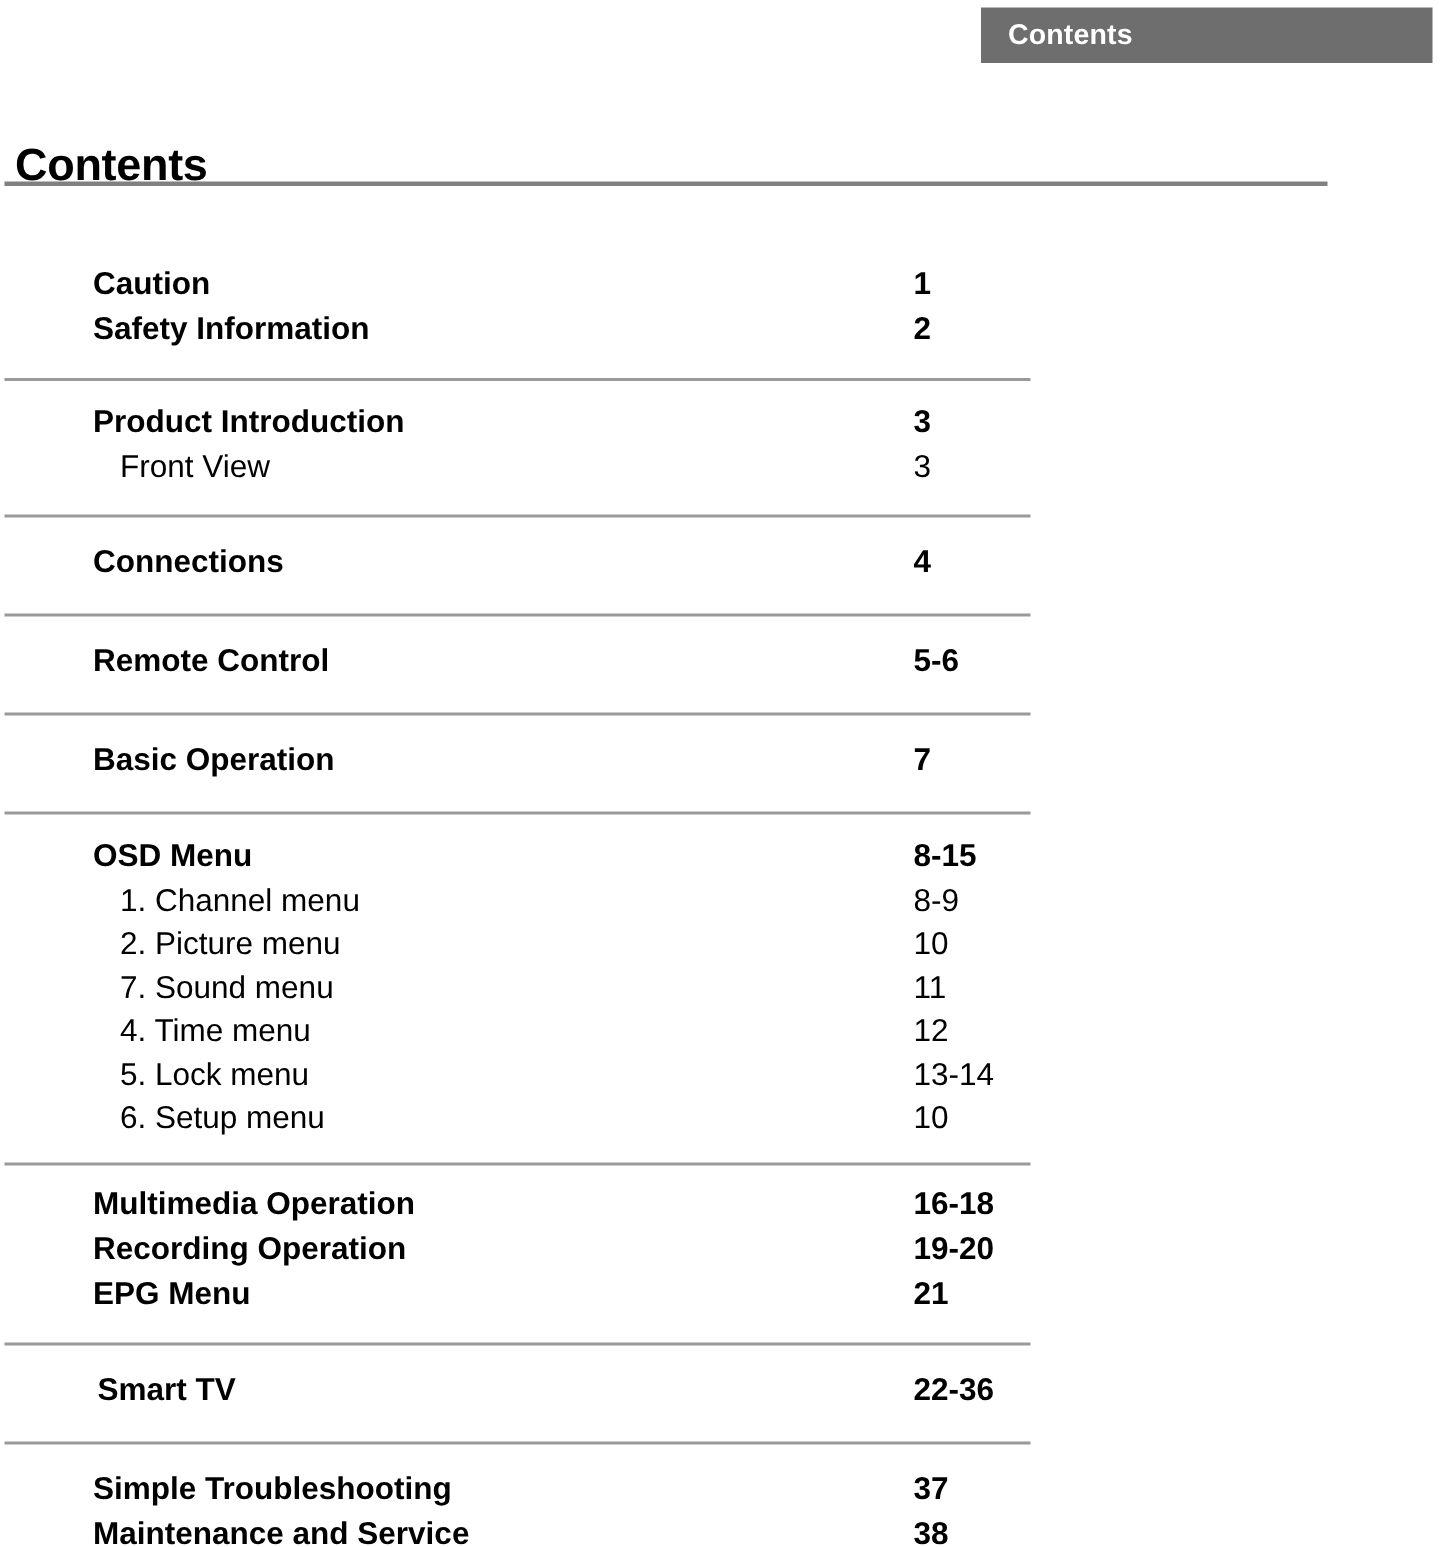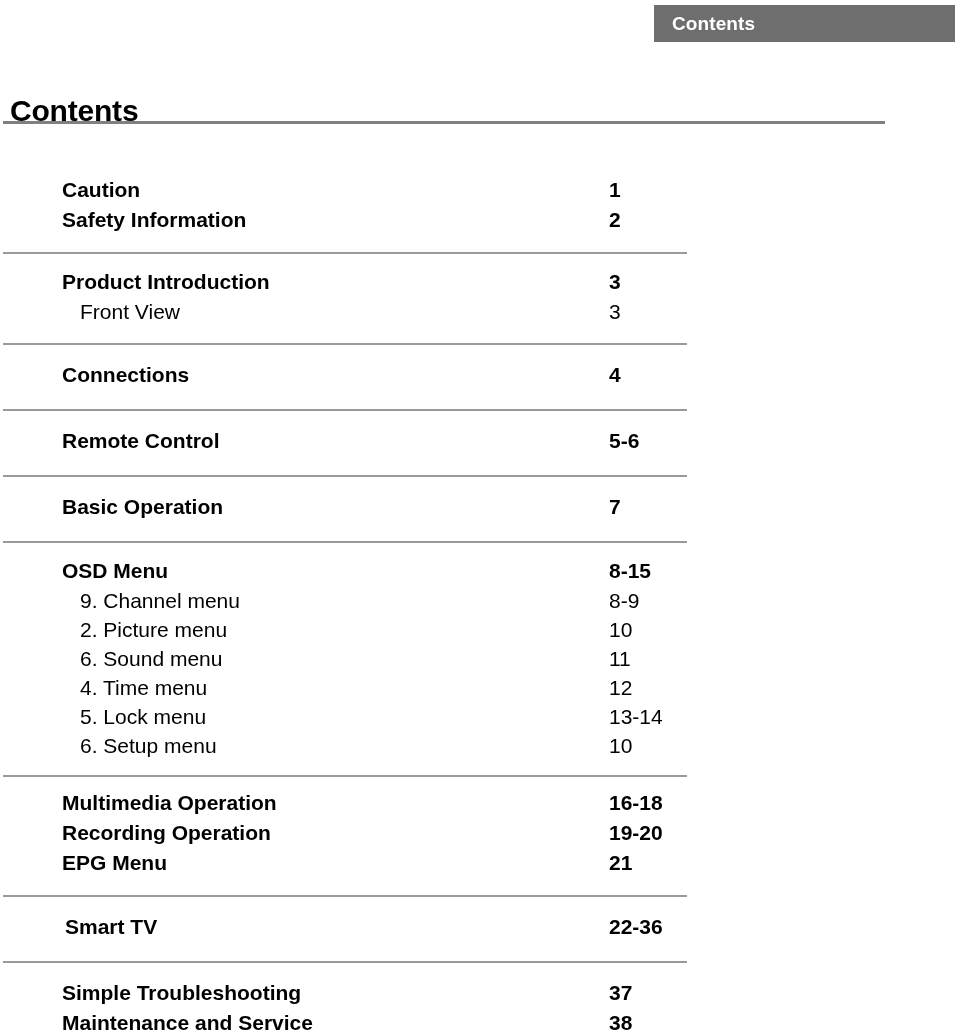--- a/index.html
+++ b/index.html
@@ -176,29 +176,29 @@
     </div>
   </div>
   <div class="toc-rule"></div>
 
   <div class="toc-group gap-top-16 gap-bot-12">
     <div class="toc-row">
       <span class="toc-label">OSD Menu</span>
       <span class="toc-page">8-15</span>
     </div>
     <div class="toc-row sub">
-      <span class="toc-label">9. Channel menu</span>
+      <span class="toc-label">1. Channel menu</span>
       <span class="toc-page">8-9</span>
     </div>
     <div class="toc-row sub">
       <span class="toc-label">2. Picture menu</span>
       <span class="toc-page">10</span>
     </div>
     <div class="toc-row sub">
-      <span class="toc-label">6. Sound menu</span>
+      <span class="toc-label">7. Sound menu</span>
       <span class="toc-page">11</span>
     </div>
     <div class="toc-row sub">
       <span class="toc-label">4. Time menu</span>
       <span class="toc-page">12</span>
     </div>
     <div class="toc-row sub">
       <span class="toc-label">5. Lock menu</span>
       <span class="toc-page">13-14</span>
     </div>

